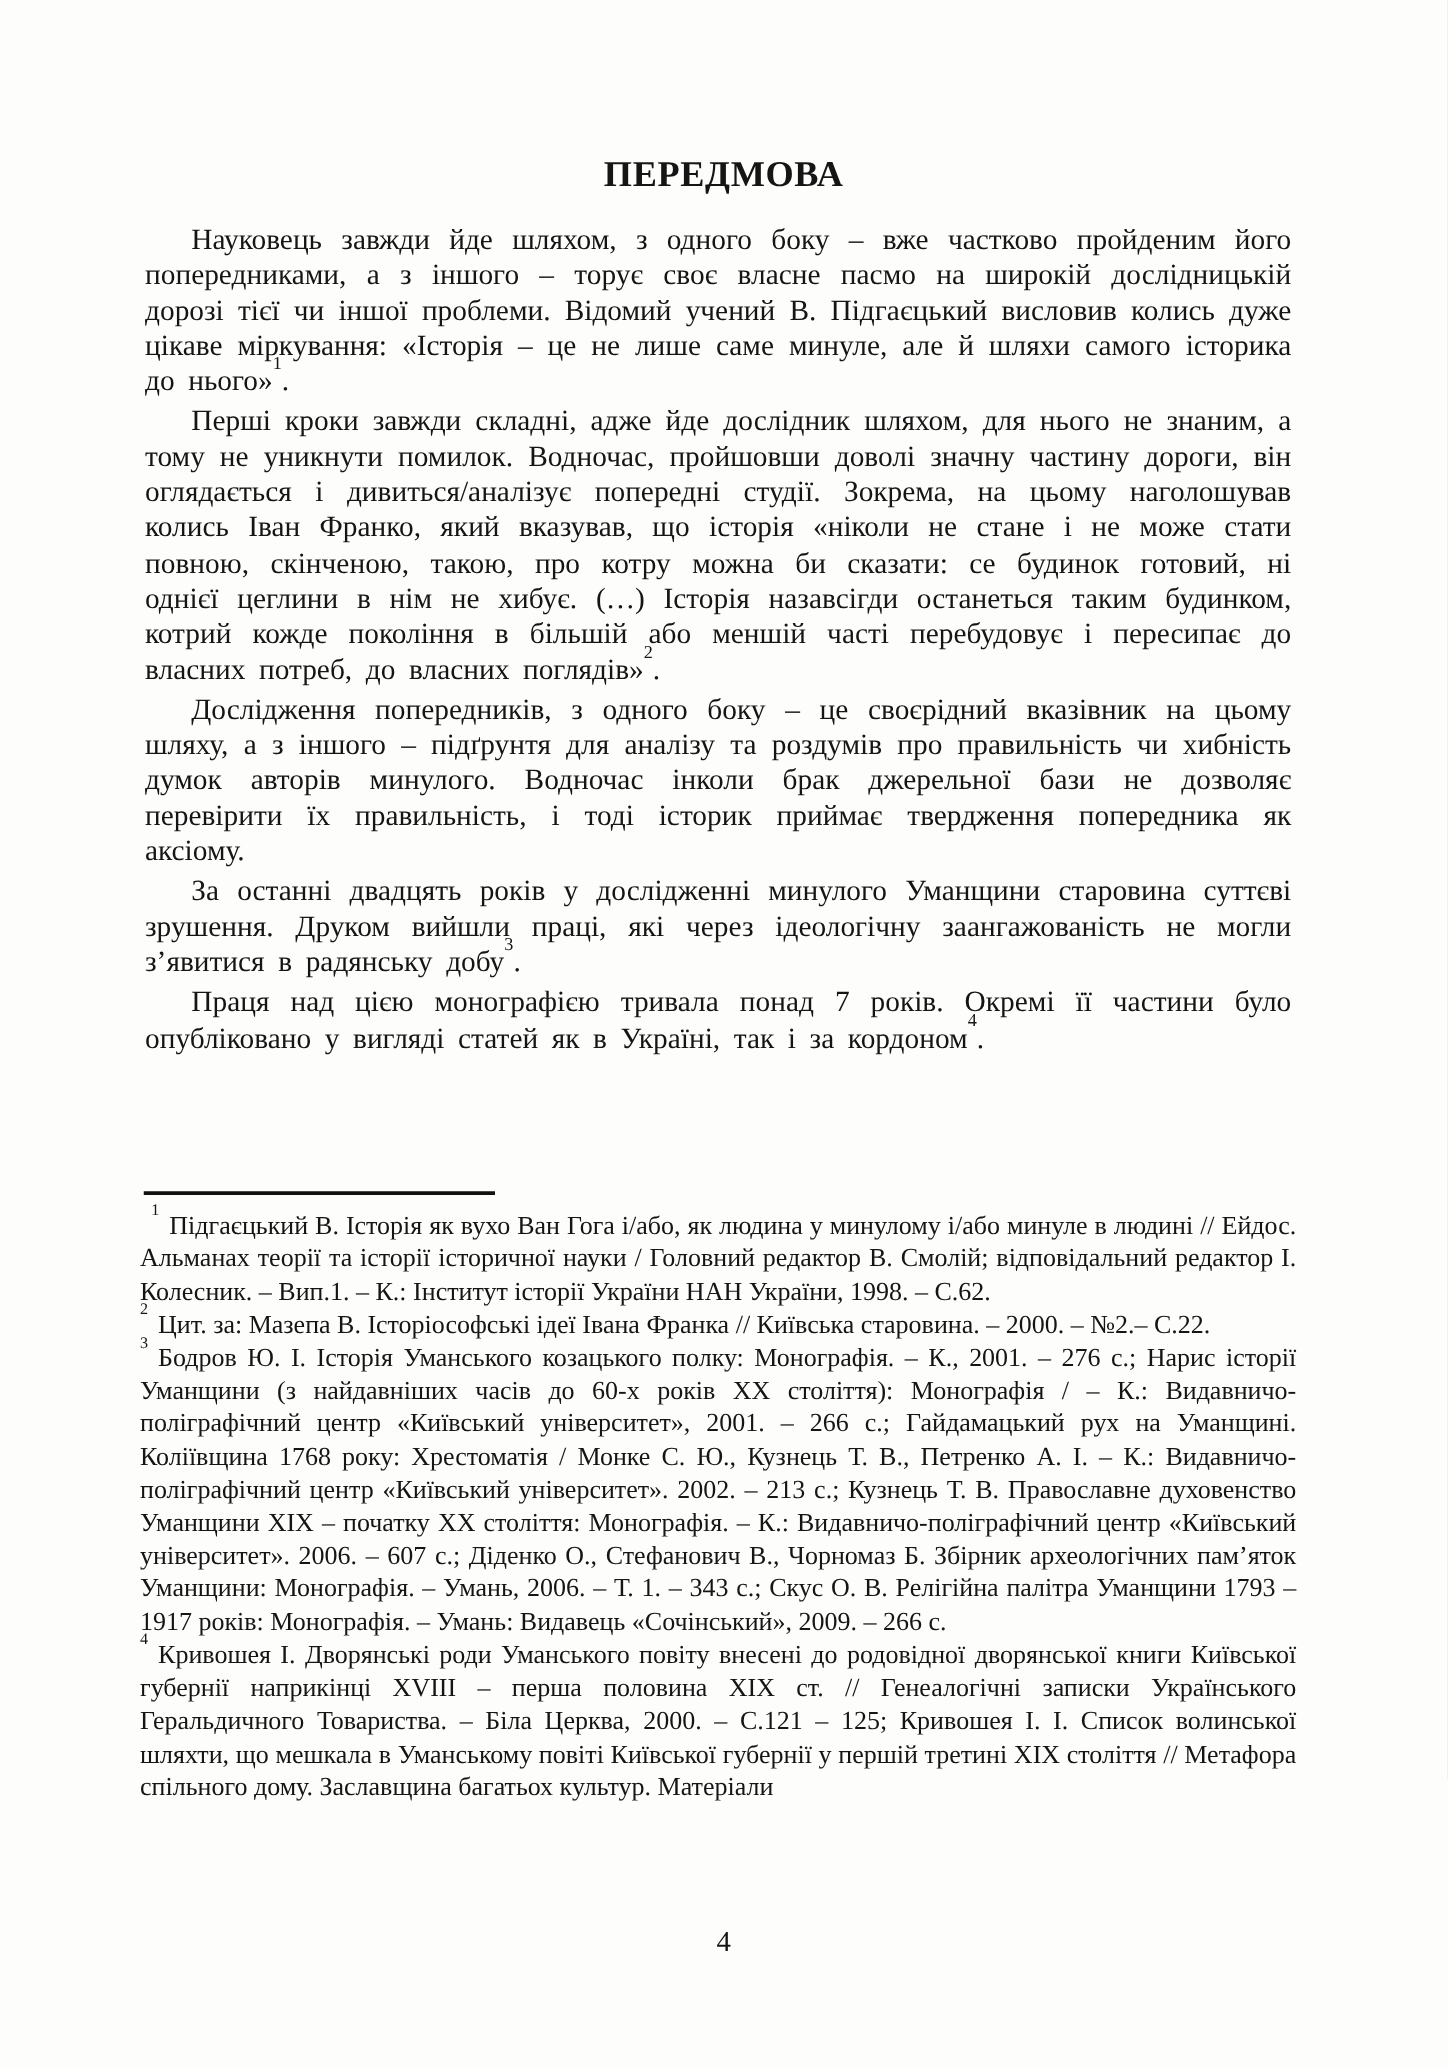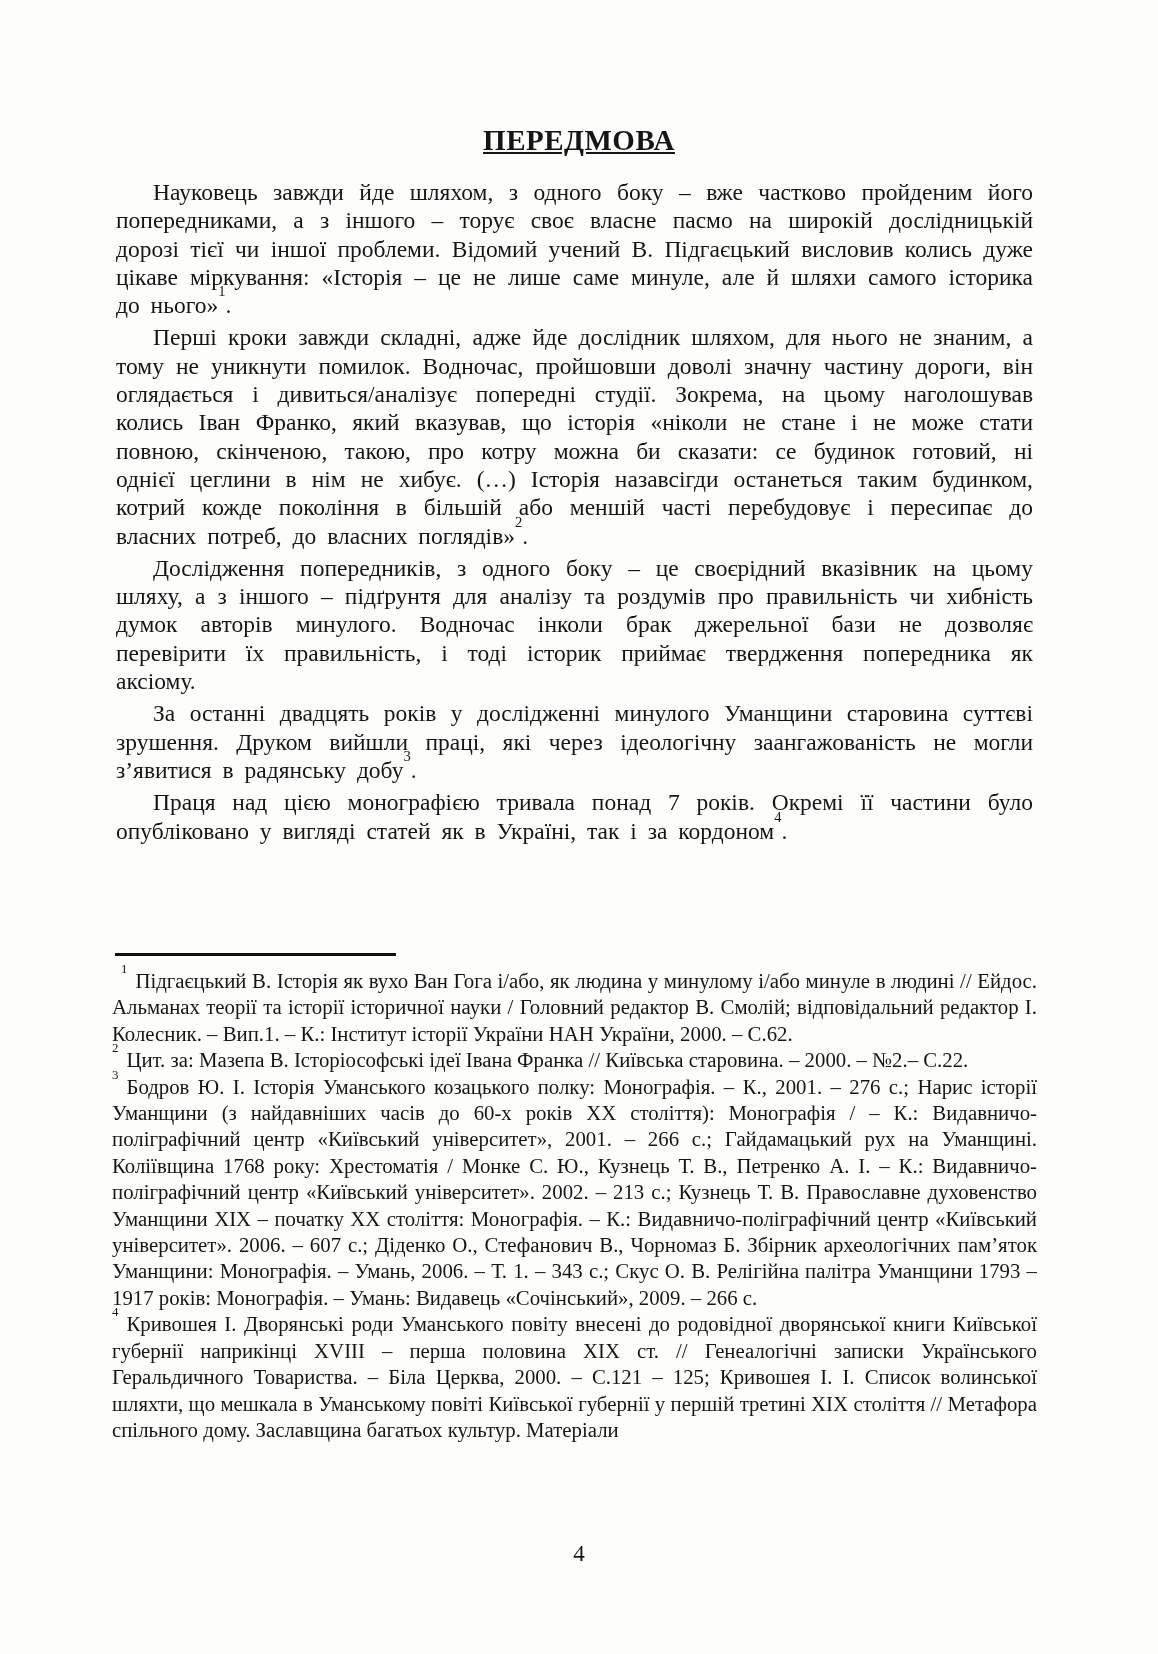--- a/index.html
+++ b/index.html
@@ -20,21 +20,20 @@
   .doc-title {
     position: absolute;
     top: 124px;
     left: 0;
     width: 100%;
     margin: 0;
     text-align: center;
     font-size: 29px;
     font-weight: bold;
     letter-spacing: 0.5px;
-    text-decoration: underline;
   }
   .body-text {
     position: absolute;
     top: 174px;
     left: 112px;
     width: 925px;
     font-size: 23.5px;
     line-height: 28.3px;
     text-align: justify;
     word-spacing: 5px;
@@ -95,21 +94,21 @@
   <div class="body-text">
     <p><span>Науковець завжди йде шляхом, з одного боку – вже частково пройденим його попередниками, а з іншого – торує своє власне пасмо на широкій дослідницькій дорозі тієї чи іншої проблеми. Відомий учений В. Підгаєцький висловив колись дуже цікаве міркування: «Історія – це не лише саме минуле, але й шляхи самого історика до нього»</span><sup class="sup">1</sup><span>.</span></p>
     <p><span>Перші кроки завжди складні, адже йде дослідник шляхом, для нього не знаним, а тому не уникнути помилок. Водночас, пройшовши доволі значну частину дороги, він оглядається і дивиться/аналізує попередні студії. Зокрема, на цьому наголошував колись Іван Франко, який вказував, що історія «ніколи не стане і не може стати повною, скінченою, такою, про котру можна би сказати: се будинок готовий, ні однієї цеглини в нім не хибує. (…) Історія назавсігди останеться таким будинком, котрий кожде покоління в більшій або меншій часті перебудовує і пересипає до власних потреб, до власних поглядів»</span><sup class="sup">2</sup><span>.</span></p>
     <p><span>Дослідження попередників, з одного боку – це своєрідний вказівник на цьому шляху, а з іншого – підґрунтя для аналізу та роздумів про правильність чи хибність думок авторів минулого. Водночас інколи брак джерельної бази не дозволяє перевірити їх правильність, і тоді історик приймає твердження попередника як аксіому.</span><sup class="sup"></sup><span></span></p>
     <p><span>За останні двадцять років у дослідженні минулого Уманщини старовина суттєві зрушення. Друком вийшли праці, які через ідеологічну заангажованість не могли з’явитися в радянську добу</span><sup class="sup">3</sup><span>.</span></p>
     <p><span>Праця над цією монографією тривала понад 7 років. Окремі її частини було опубліковано у вигляді статей як в Україні, так і за кордоном</span><sup class="sup">4</sup><span>.</span></p>
   </div>
 
   <div class="footnotes">
     <hr class="fn-sep">
-    <p class="fn-first-indent"><sup class="sup">1</sup><span>Підгаєцький В. Історія як вухо Ван Гога і/або, як людина у минулому і/або минуле в людині // Ейдос. Альманах теорії та історії історичної науки / Головний редактор В. Смолій; відповідальний редактор І. Колесник. – Вип.1. – К.: Інститут історії України НАН України, 2000. – С.62.</span></p>
+    <p class="fn-first-indent"><sup class="sup">1</sup><span>Підгаєцький В. Історія як вухо Ван Гога і/або, як людина у минулому і/або минуле в людині // Ейдос. Альманах теорії та історії історичної науки / Головний редактор В. Смолій; відповідальний редактор І. Колесник. – Вип.1. – К.: Інститут історії України НАН України, 1998. – С.62.</span></p>
     <p><sup class="sup">2</sup><span>Цит. за: Мазепа В. Історіософські ідеї Івана Франка // Київська старовина. – 2000. – №2.– С.22.</span></p>
     <p><sup class="sup">3</sup><span>Бодров Ю. І. Історія Уманського козацького полку: Монографія. – К., 2001. – 276 с.; Нарис історії Уманщини (з найдавніших часів до 60-х років ХХ століття): Монографія / – К.: Видавничо-поліграфічний центр «Київський університет», 2001. – 266 с.; Гайдамацький рух на Уманщині. Коліївщина 1768 року: Хрестоматія / Монке С. Ю., Кузнець Т. В., Петренко А. І. – К.: Видавничо-поліграфічний центр «Київський університет». 2002. – 213 с.; Кузнець Т. В. Православне духовенство Уманщини ХІХ – початку ХХ століття: Монографія. – К.: Видавничо-поліграфічний центр «Київський університет». 2006. – 607 с.; Діденко О., Стефанович В., Чорномаз Б. Збірник археологічних пам’яток Уманщини: Монографія. – Умань, 2006. – Т. 1. – 343 с.; Скус О. В. Релігійна палітра Уманщини 1793 – 1917 років: Монографія. – Умань: Видавець «Сочінський», 2009. – 266 с.</span></p>
     <p><sup class="sup">4</sup><span>Кривошея І. Дворянські роди Уманського повіту внесені до родовідної дворянської книги Київської губернії наприкінці XVIII – перша половина ХІХ ст. // Генеалогічні записки Українського Геральдичного Товариства. – Біла Церква, 2000. – С.121 – 125; Кривошея І. І. Список волинської шляхти, що мешкала в Уманському повіті Київської губернії у першій третині ХІХ століття // Метафора спільного дому. Заславщина багатьох культур. Матеріали</span></p>
   </div>
 
   <div class="page-number">4</div>
 
 </div>
 
 </body></html>

